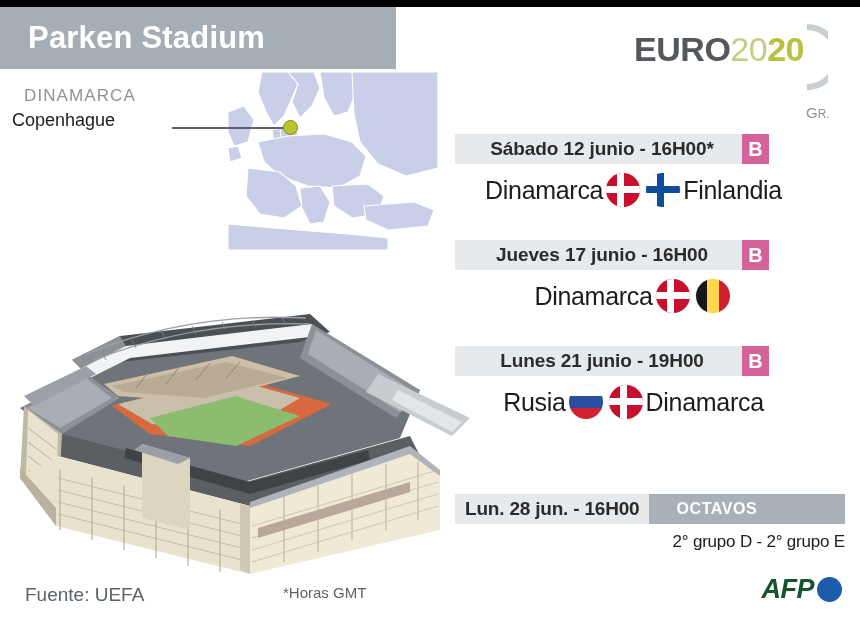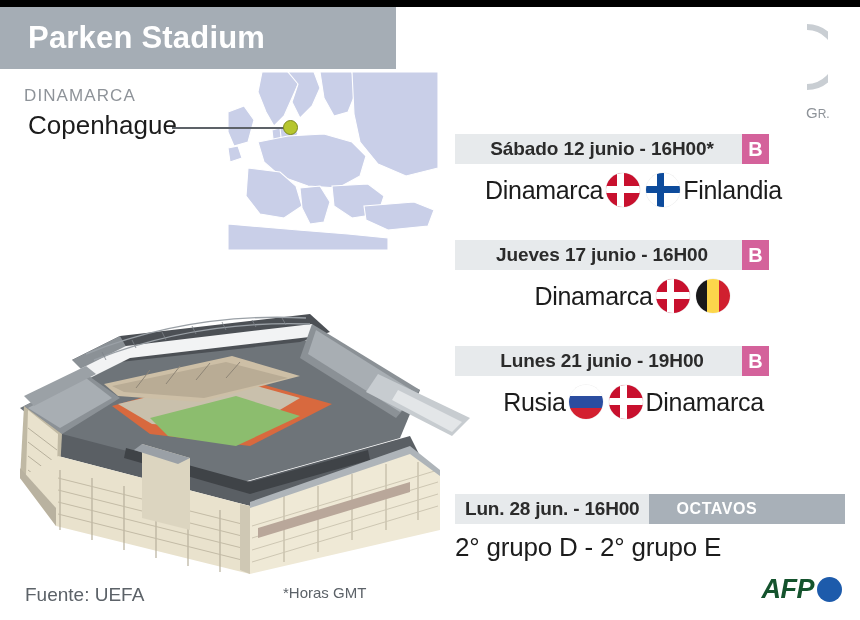--- a/index.html
+++ b/index.html
@@ -35,22 +35,22 @@
     position:absolute;right:14px;top:-6px;width:74px;height:74px;
   }
 
   
   .map-wrap{position:absolute;left:228px;top:72px;width:210px;height:178px;overflow:hidden;}
   .country-label{
     position:absolute;left:24px;top:86px;color:#8e9399;
     font-size:17px;letter-spacing:1.1px;
   }
   .city-label{
-    position:absolute;left:28px;top:110px;color:#1c1c1c;
-    font-size:26px;letter-spacing:0px;
+    position:absolute;left:12px;top:110px;color:#1c1c1c;
+    font-size:18px;letter-spacing:0px;
   }
   .leader-line{
     position:absolute;left:172px;top:127px;width:116px;height:2px;background:#5d6268;
   }
   .city-dot{
     position:absolute;left:283px;top:120px;width:15px;height:15px;border-radius:50%;
     background:#b6c62e;border:1.6px solid #7d8a1e;box-sizing:border-box;
   }
 
   
@@ -101,21 +101,21 @@
   .oct-bar{position:relative;height:30px;display:flex;align-items:center;}
   .oct-date{
     background:#e7eaec;height:30px;display:flex;align-items:center;padding:0 10px;
     font-size:19px;font-weight:bold;color:#2b2b2b;white-space:nowrap;letter-spacing:-.2px;
   }
   .oct-badge{
     background:#a8b0b8;height:30px;flex:1;display:flex;align-items:center;
     padding-left:27px;color:#fff;font-size:16px;font-weight:bold;letter-spacing:.6px;
   }
   .oct-teams{
-    margin-top:8px;text-align:left;width:390px;font-size:26px;color:#1c1c1c;
+    margin-top:8px;text-align:right;width:390px;font-size:17px;color:#1c1c1c;
     letter-spacing:-.2px;
   }
 
   
   .footer-src{position:absolute;left:25px;top:584px;font-size:19px;color:#5c6268;}
   .footer-gmt{position:absolute;left:283px;top:584px;font-size:15px;color:#5c6268;}
   .afp{position:absolute;right:18px;top:574px;display:flex;align-items:center;}
   .afp-text{
     font-size:27px;font-weight:bold;font-style:italic;color:#14532d;letter-spacing:-.5px;
   }
@@ -127,20 +127,23 @@
 <div class="topstrip"></div>
 
 <div class="title-bar">
   <div class="title-text">Parken Stadium</div>
 </div>
 
 <div class="euro-logo">
   <svg class="euro-arc" viewBox="0 0 74 74">
     <path d="M 53 7 A 30 30 0 1 1 53 67" fill="none" stroke="#c9ced3" stroke-width="6"></path>
   </svg>
+  <div class="euro-words">
+    <span class="euro-e">EURO</span><span class="euro-20a">20</span><span class="euro-20b">20</span>
+  </div>
 </div>
 
 <div class="map-wrap">
   <svg width="210" height="178" viewBox="0 0 210 178">
     <rect x="0" y="0" width="210" height="178" fill="#ffffff"></rect>
     <g fill="#c9cfe8" stroke="#ffffff" stroke-width="1.1">
 
       <path d="M34,0 L60,0 L72,8 L64,26 L56,44 L46,54 L38,40 L30,20 Z"></path>
       <path d="M60,0 L86,0 L92,16 L84,34 L72,46 L64,30 L70,12 Z"></path>
 

